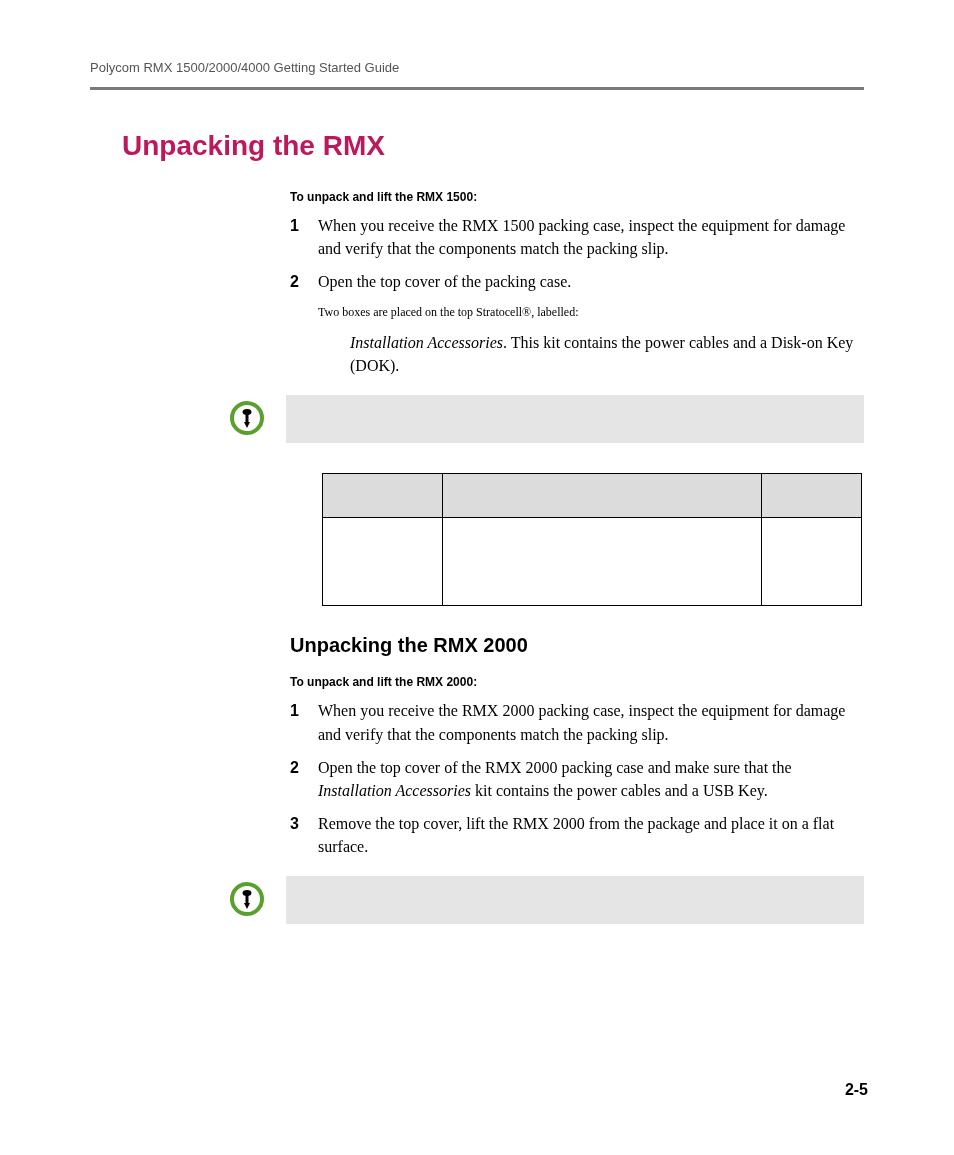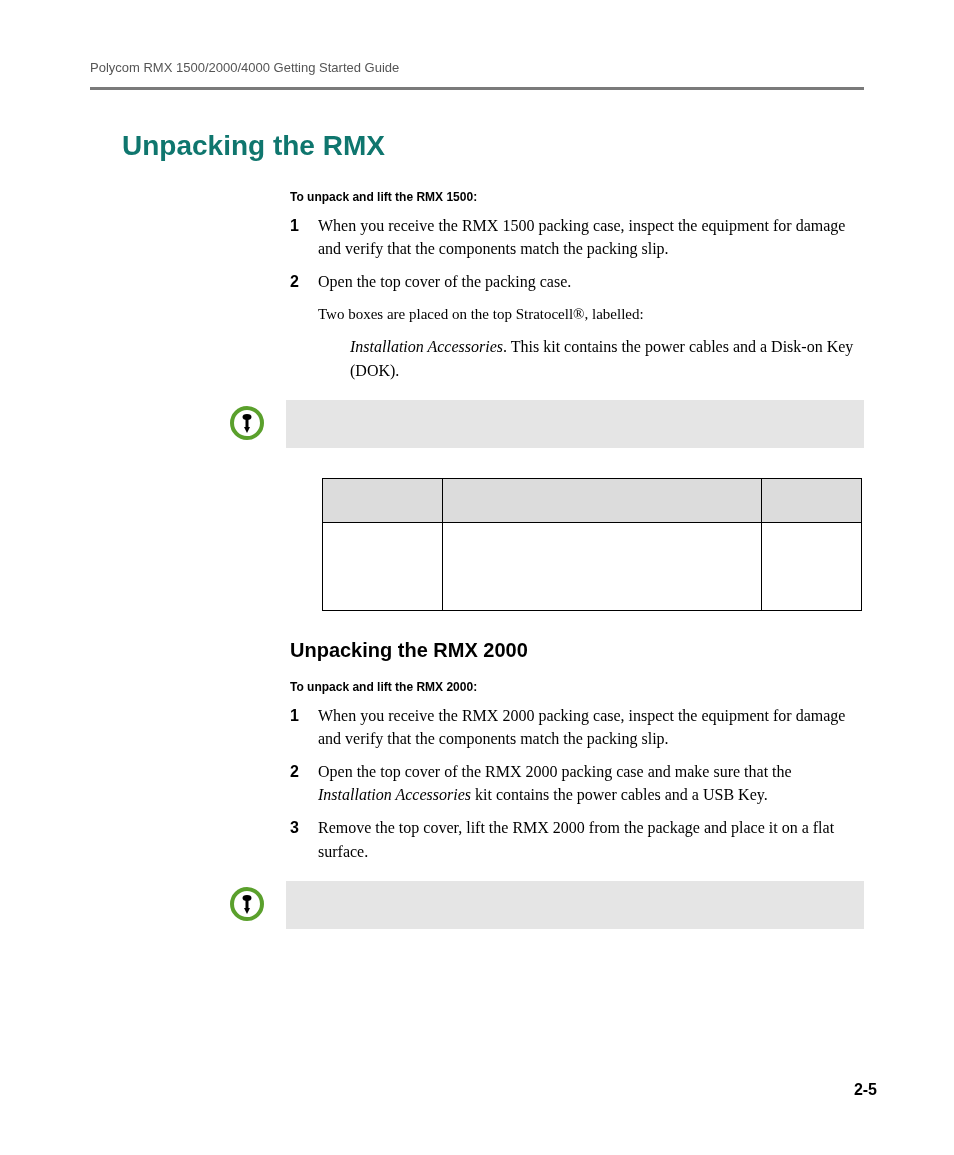--- a/index.html
+++ b/index.html
@@ -21,21 +21,21 @@
     }
     .header-rule {
       border: none;
       border-top: 3px solid #7a7a7a;
       margin-bottom: 40px;
     }
     .h1 {
       font-family: Arial, Helvetica, sans-serif;
       font-size: 28px;
       font-weight: 700;
-      color: #0f766e;
+      color: #be185d;
       margin-left: 32px;
       margin-bottom: 28px;
     }
     .content-block { margin-left: 200px; margin-right: 0; }
     .h2 {
       font-family: Arial, Helvetica, sans-serif;
       font-size: 20px;
       font-weight: 700;
       color: #000;
       margin-bottom: 18px;
@@ -53,21 +53,21 @@
       line-height: 1.45;
       margin-bottom: 10px;
     }
     .ol-num {
       font-family: Arial, Helvetica, sans-serif;
       font-weight: 700;
       min-width: 28px;
     }
     .ol-text { flex: 1; }
     .para {
-      font-size: 15px;
+      font-size: 12px;
       line-height: 1.45;
       margin-left: 28px;
       margin-bottom: 10px;
     }
     .indent-para {
       font-size: 16px;
       line-height: 1.45;
       margin-left: 60px;
       margin-bottom: 6px;
     }
@@ -104,21 +104,21 @@
       background: #dcdcdc;
       height: 44px;
     }
     table.data-table tbody td { height: 88px; }
     .col1 { width: 120px; }
     .col2 { width: 320px; }
     .col3 { width: 100px; }
     .page-footer {
       position: absolute;
       bottom: 56px;
-      right: 77px;
+      right: 86px;
       font-family: Arial, Helvetica, sans-serif;
       font-weight: 700;
       font-size: 16px;
     }
   </style>
 </head>
 <body>
 
 <div class="header-text">Polycom RMX 1500/2000/4000 Getting Started Guide</div>
 <hr class="header-rule">

